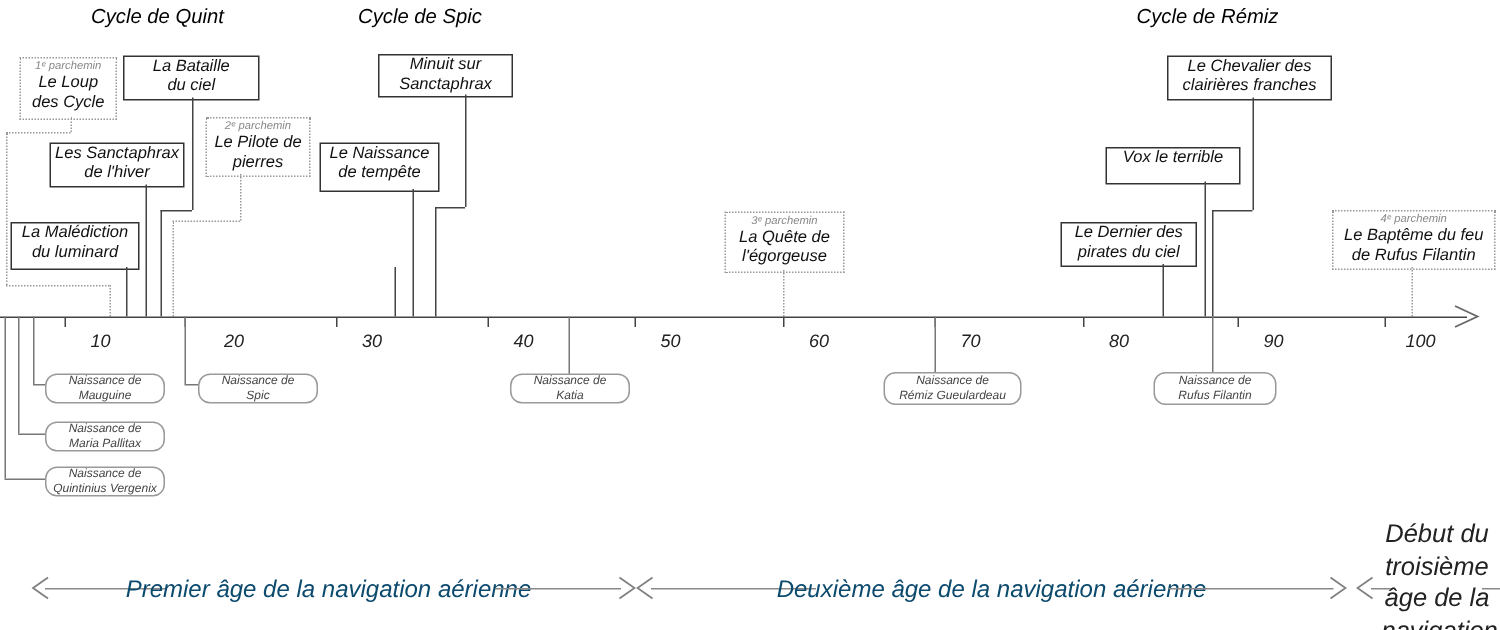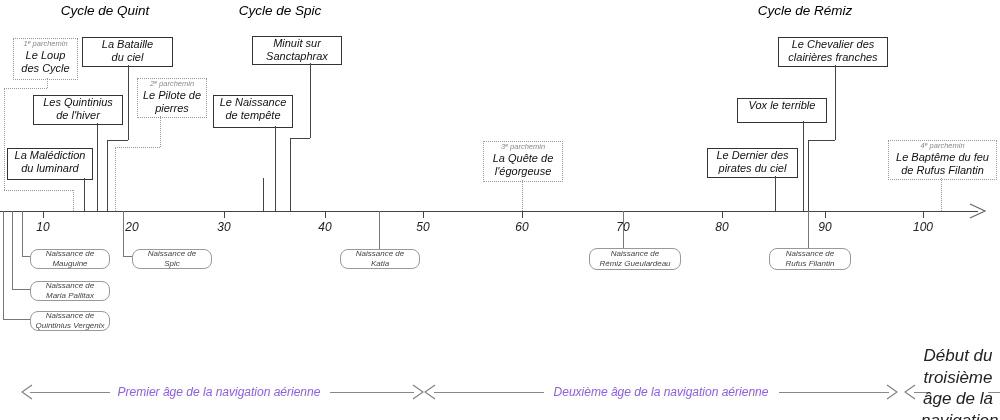--- a/index.html
+++ b/index.html
@@ -13,23 +13,23 @@
   .parch-label{font-size:7.5px;color:#888;line-height:1.3;white-space:nowrap;}
   .birth{position:absolute;border:1px solid #999;border-radius:8px;background:#fff;display:flex;
          align-items:center;justify-content:center;text-align:center;font-size:8px;color:#444;
          line-height:1.25;white-space:pre-line;}
   .vl{position:absolute;width:0;border-left:1px solid #444;}
   .hl{position:absolute;height:0;border-top:1px solid #444;}
   .vl.dot{border-left:1px dotted #999;}
   .hl.dot{border-top:1px dotted #999;}
   .vl.birthline,.hl.birthline{border-color:#777;}
   .tick{position:absolute;width:0;height:6px;border-left:1px solid #444;top:212px;}
-  .tick-label{position:absolute;top:220px;transform:translateX(-50%);font-size:12px;color:#222;}
+  .tick-label{position:absolute;top:220px;transform:translateX(-50%);font-size:12px;color:#222;margin-left:24px;}
   .era-line{position:absolute;height:0;border-top:1px solid #888;top:392px;}
-  .era-label{position:absolute;transform:translateX(-50%);top:385px;font-size:12px;color:#8b5cf6;white-space:nowrap;}
+  .era-label{position:absolute;transform:translateX(-50%);top:385px;font-size:16px;color:#0c4a6e;white-space:nowrap;}
   .era-block{position:absolute;font-size:17px;color:#222;text-align:center;line-height:1.27;white-space:pre-line;}
   .chev{position:absolute;}
 </style>
 </head>
 <body>
 
 <div class="canvas">
 
   <div class="cycle-title" style="left:105px;top:3px">Cycle de Quint</div>
   <div class="cycle-title" style="left:280px;top:3px">Cycle de Spic</div>
@@ -38,21 +38,21 @@
   <div class="box dotted" style="left:13px;top:38px;width:63px;height:40px">
     <span class="parch-label">1ᵉ parchemin</span>
     <span>Le Loup
 des Cycle</span>
   </div>
   <div class="box" style="left:82px;top:37px;width:89px;height:28px">
     <span>La Bataille
 du ciel</span>
   </div>
   <div class="box" style="left:33px;top:95px;width:88px;height:28px">
-    <span>Les Quintinius
+    <span>Les Sanctaphrax
 de l'hiver</span>
   </div>
   <div class="box dotted" style="left:137px;top:78px;width:68px;height:38px">
     <span class="parch-label">2ᵉ parchemin</span>
     <span>Le Pilote de
 pierres</span>
   </div>
   <div class="box" style="left:7px;top:148px;width:84px;height:30px">
     <span>La Malédiction
 du luminard</span>

